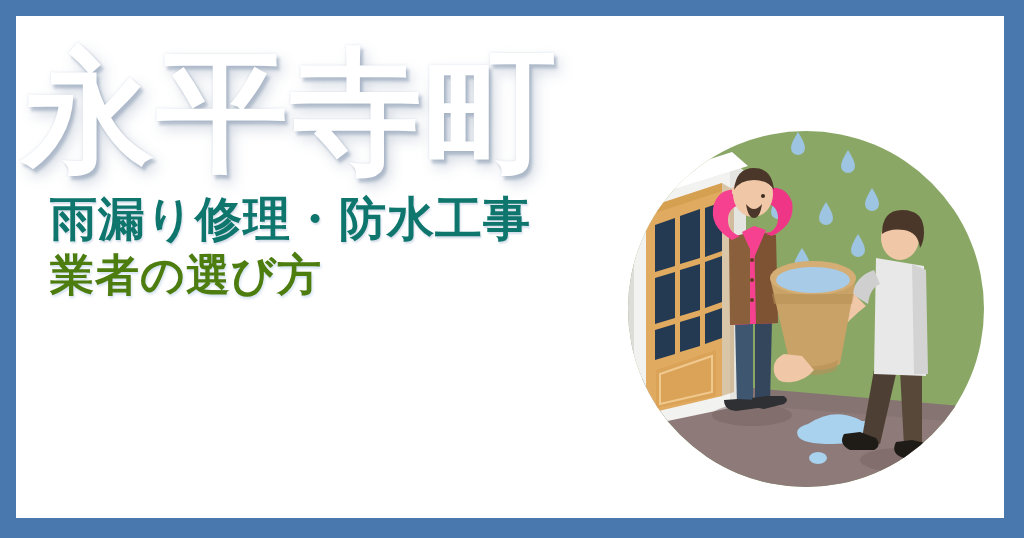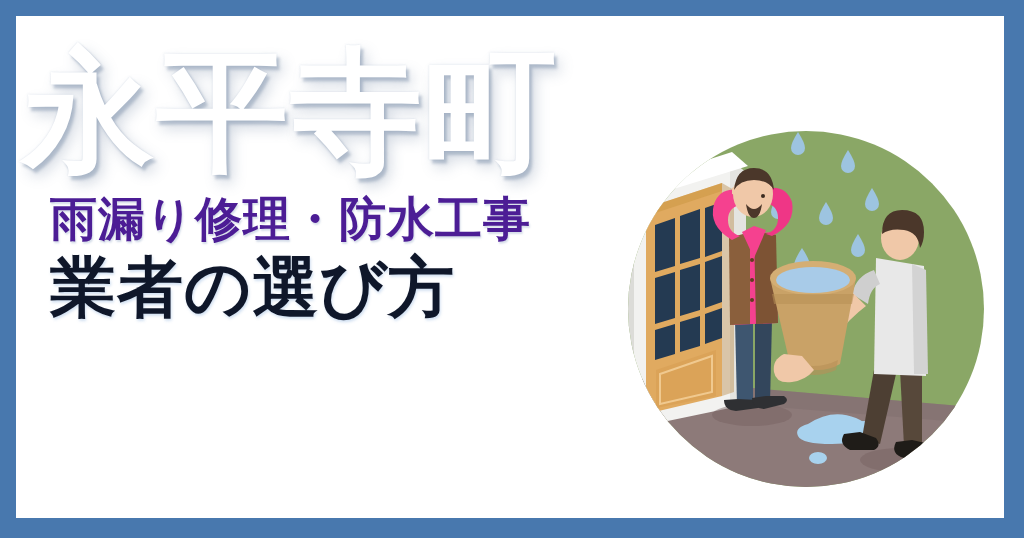--- a/index.html
+++ b/index.html
@@ -25,27 +25,27 @@
   #headline{
     font-size:132px;line-height:1.0;font-weight:700;color:#ffffff;
     letter-spacing:2px;white-space:nowrap;
     text-shadow:
        3px 4px 3px rgba(110,130,160,.42),
        6px 8px 14px rgba(110,130,160,.30),
        0 0 2px rgba(140,160,190,.35);
   }
   #subtitle{
     margin-top:16px;margin-left:28px;
-    font-size:47px;line-height:1.05;font-weight:700;color:#4c1d95;
+    font-size:47px;line-height:1.05;font-weight:700;color:#0f766e;
     letter-spacing:1px;white-space:nowrap;
     text-shadow:1px 2px 2px rgba(150,170,200,.40);
   }
   #tagline{
     margin-top:10px;margin-left:28px;
-    font-size:66px;line-height:1.05;font-weight:700;color:#0f172a;
+    font-size:44px;line-height:1.05;font-weight:700;color:#4d7c0f;
     letter-spacing:1px;white-space:nowrap;
     text-shadow:1px 2px 3px rgba(150,185,225,.45);
     font-family:Liberation Serif, serif;
   }
 
   
   #illustration{
     position:absolute;left:596px;top:92px;width:372px;height:386px;
   }
   #illustration svg{display:block;width:100%;height:100%;}

